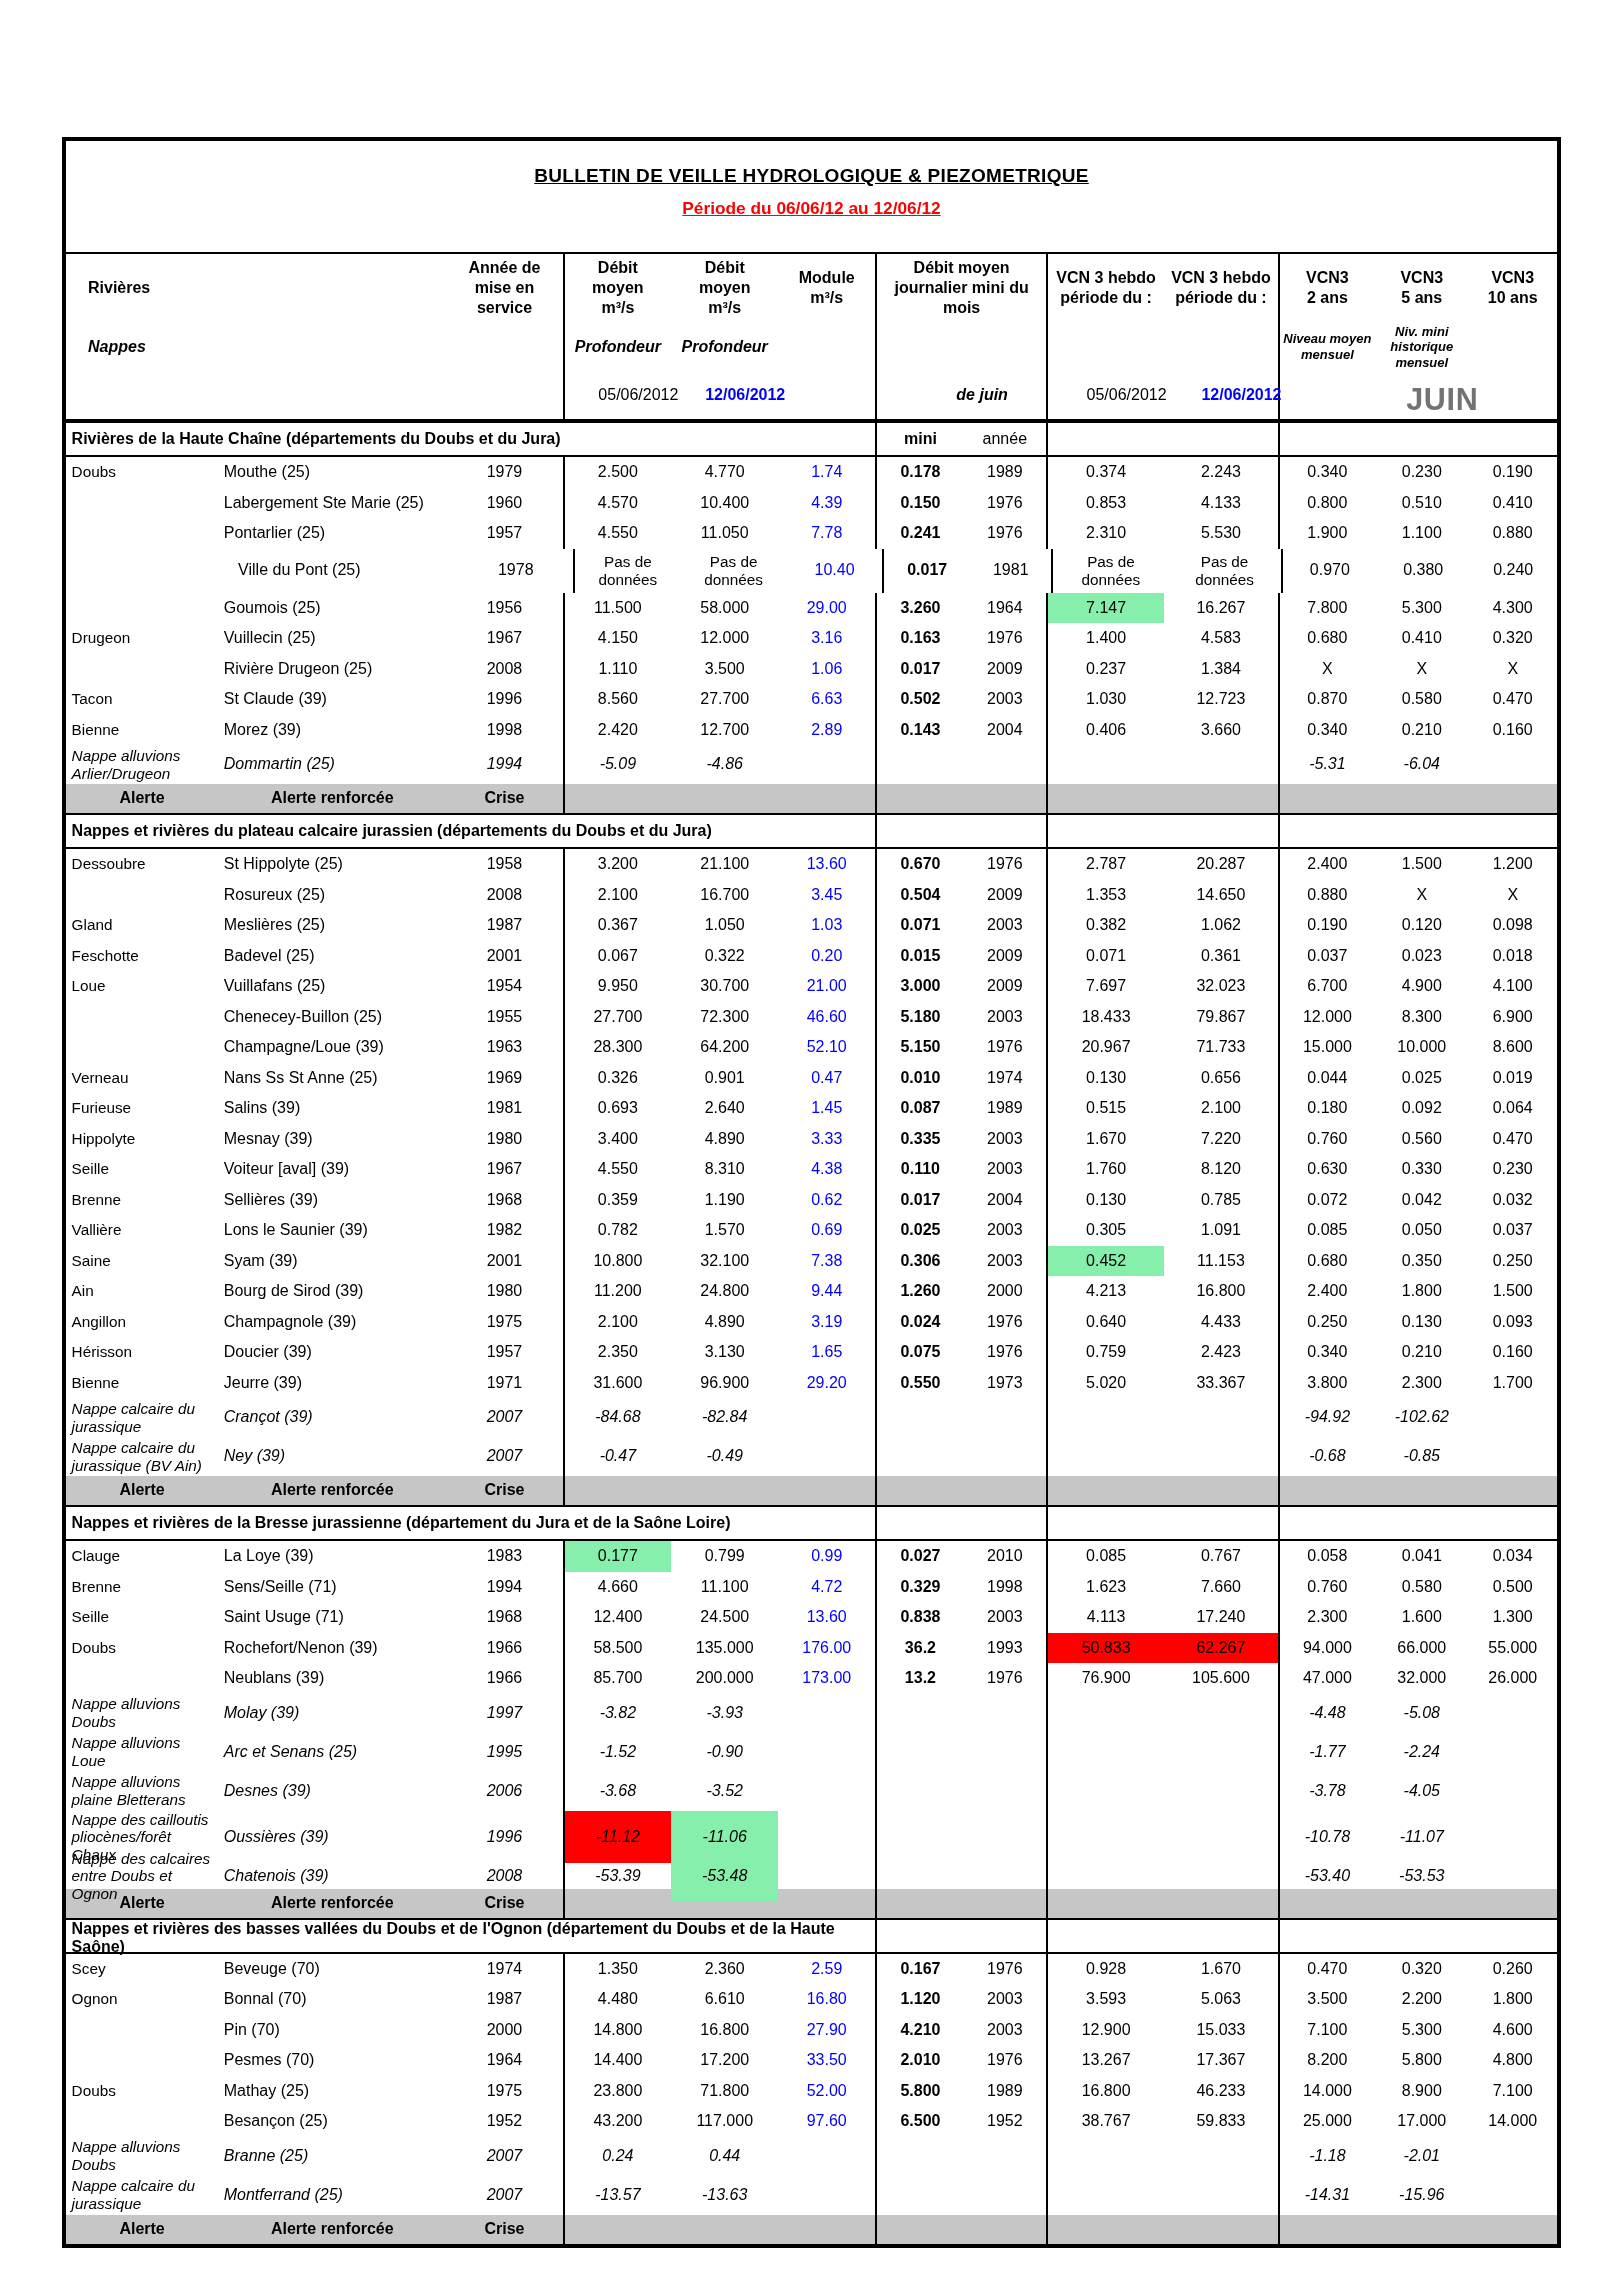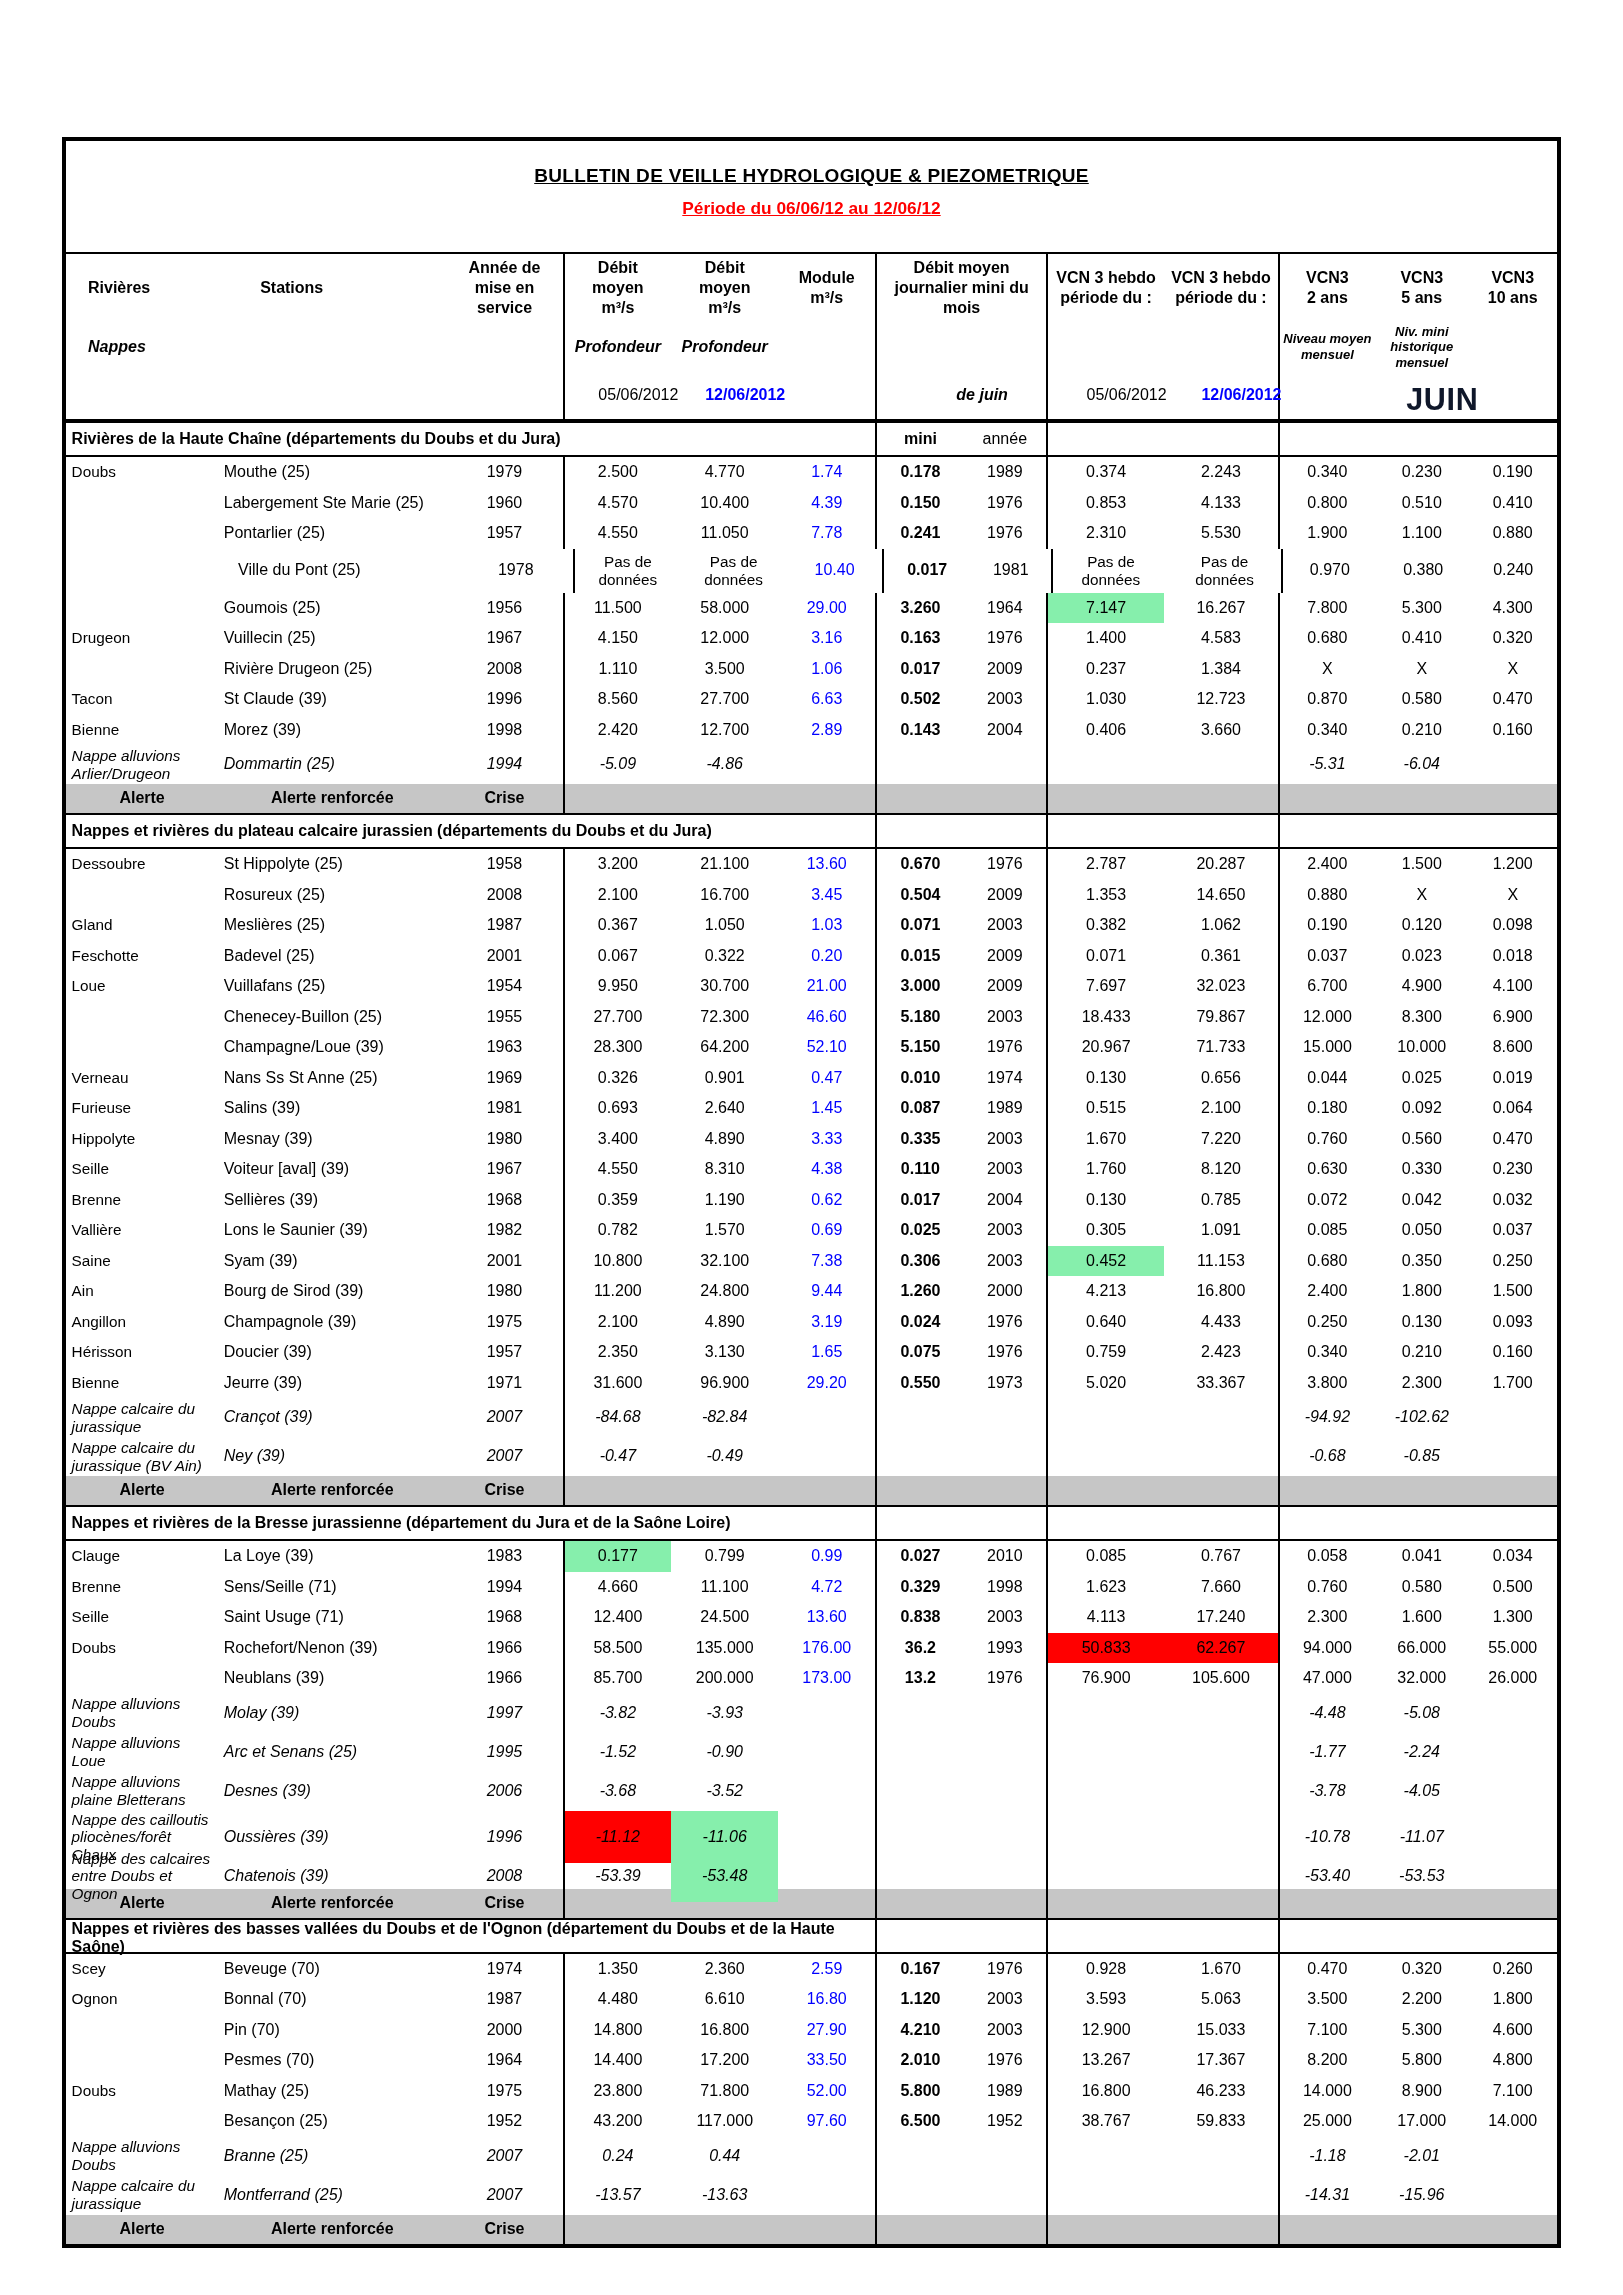--- a/index.html
+++ b/index.html
@@ -52,21 +52,21 @@
   .hcell { display:flex; flex-direction:column; min-width:0; }
   .z1 { height:67px; display:flex; align-items:center; justify-content:center; text-align:center; }
   .z2 { height:52px; display:flex; align-items:center; justify-content:center; text-align:center; }
   .z3 { height:44px; display:flex; align-items:center; justify-content:center; text-align:center;padding-left:41px; }
   .z1.zleft, .z2.zleft { justify-content:flex-start; text-align:left; padding-left:22px; }
   .hlabel { font-weight:bold; font-size:16px; line-height:1.25; }
   .hsmall { font-weight:bold; font-style:italic; font-size:13px; line-height:1.2; }
   .hdate  { font-size:16px; }
   .wrapnarrow { max-width:90px; }
   .wrapmed    { max-width:160px; }
-  .month-big  { font-size:30.5px; font-weight:bold; color:#0f172a; letter-spacing:0.7px;margin-top:8px; }
+  .month-big  { font-size:30.5px; font-weight:bold; color:#737373; letter-spacing:0.7px;margin-top:8px; }
 
   
   .sec-header { height:36px; border-top:2.8px solid #000; border-bottom:2.8px solid #000; background:#fff; }
   .sec-header .cell { font-size:16px; }
 
   
   .row { height:30.5px; }
   .row.tall  { height:44px;padding-left:16px; }
   .row.nappe { height:39px; }
   .row.nappe .cell { font-style:italic; }
@@ -93,23 +93,20 @@
       <div class="hcell">
         <div class="z1 zleft">
             <span class="hlabel">Rivières</span>
           </div>
         <div class="z2 zleft">
             <span class="hlabel it">Nappes</span>
           </div>
         <div class="z3"></div>
       </div>
       <div class="hcell">
-        <div class="z1 zleft" style="padding-left:42px;">
-            <span class="hlabel">Stations</span>
-          </div>
         <div class="z2"></div>
           <div class="z3"></div>
       </div>
       <div class="hcell br3">
         <div class="z1">
             <span class="hlabel wrapnarrow">Année de mise en service</span>
           </div>
         <div class="z2"></div>
           <div class="z3"></div>
       </div>

